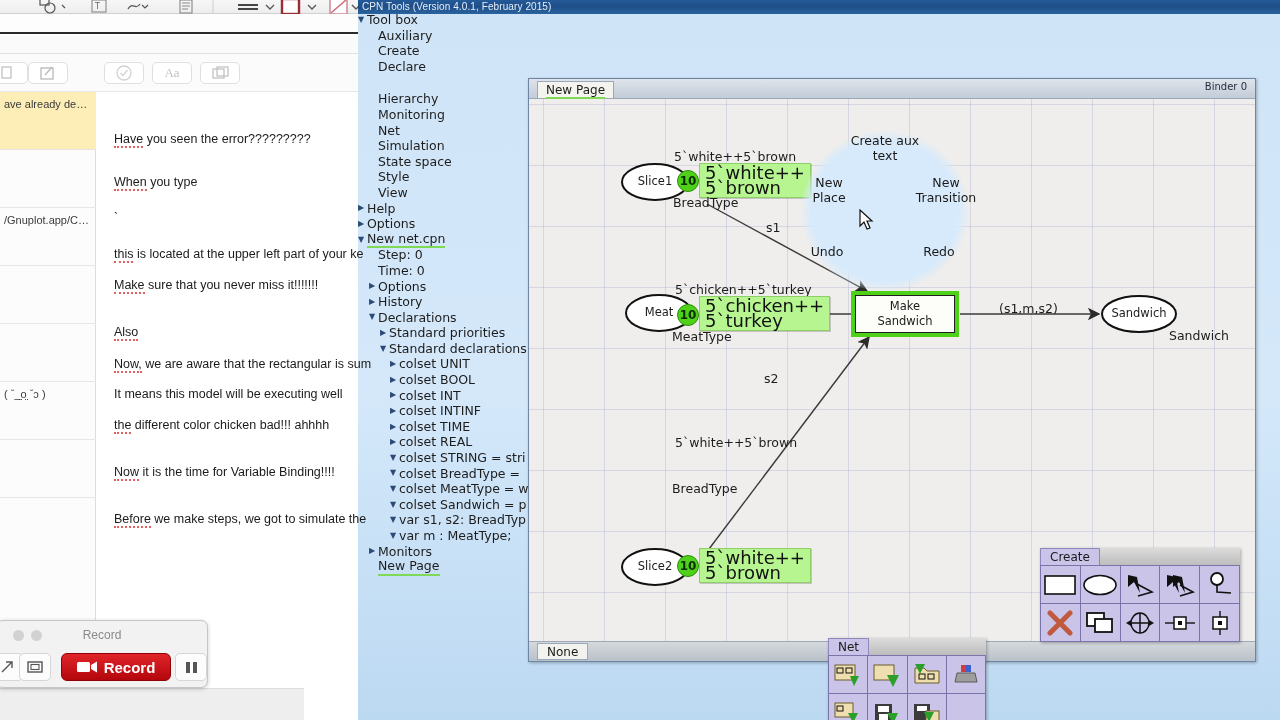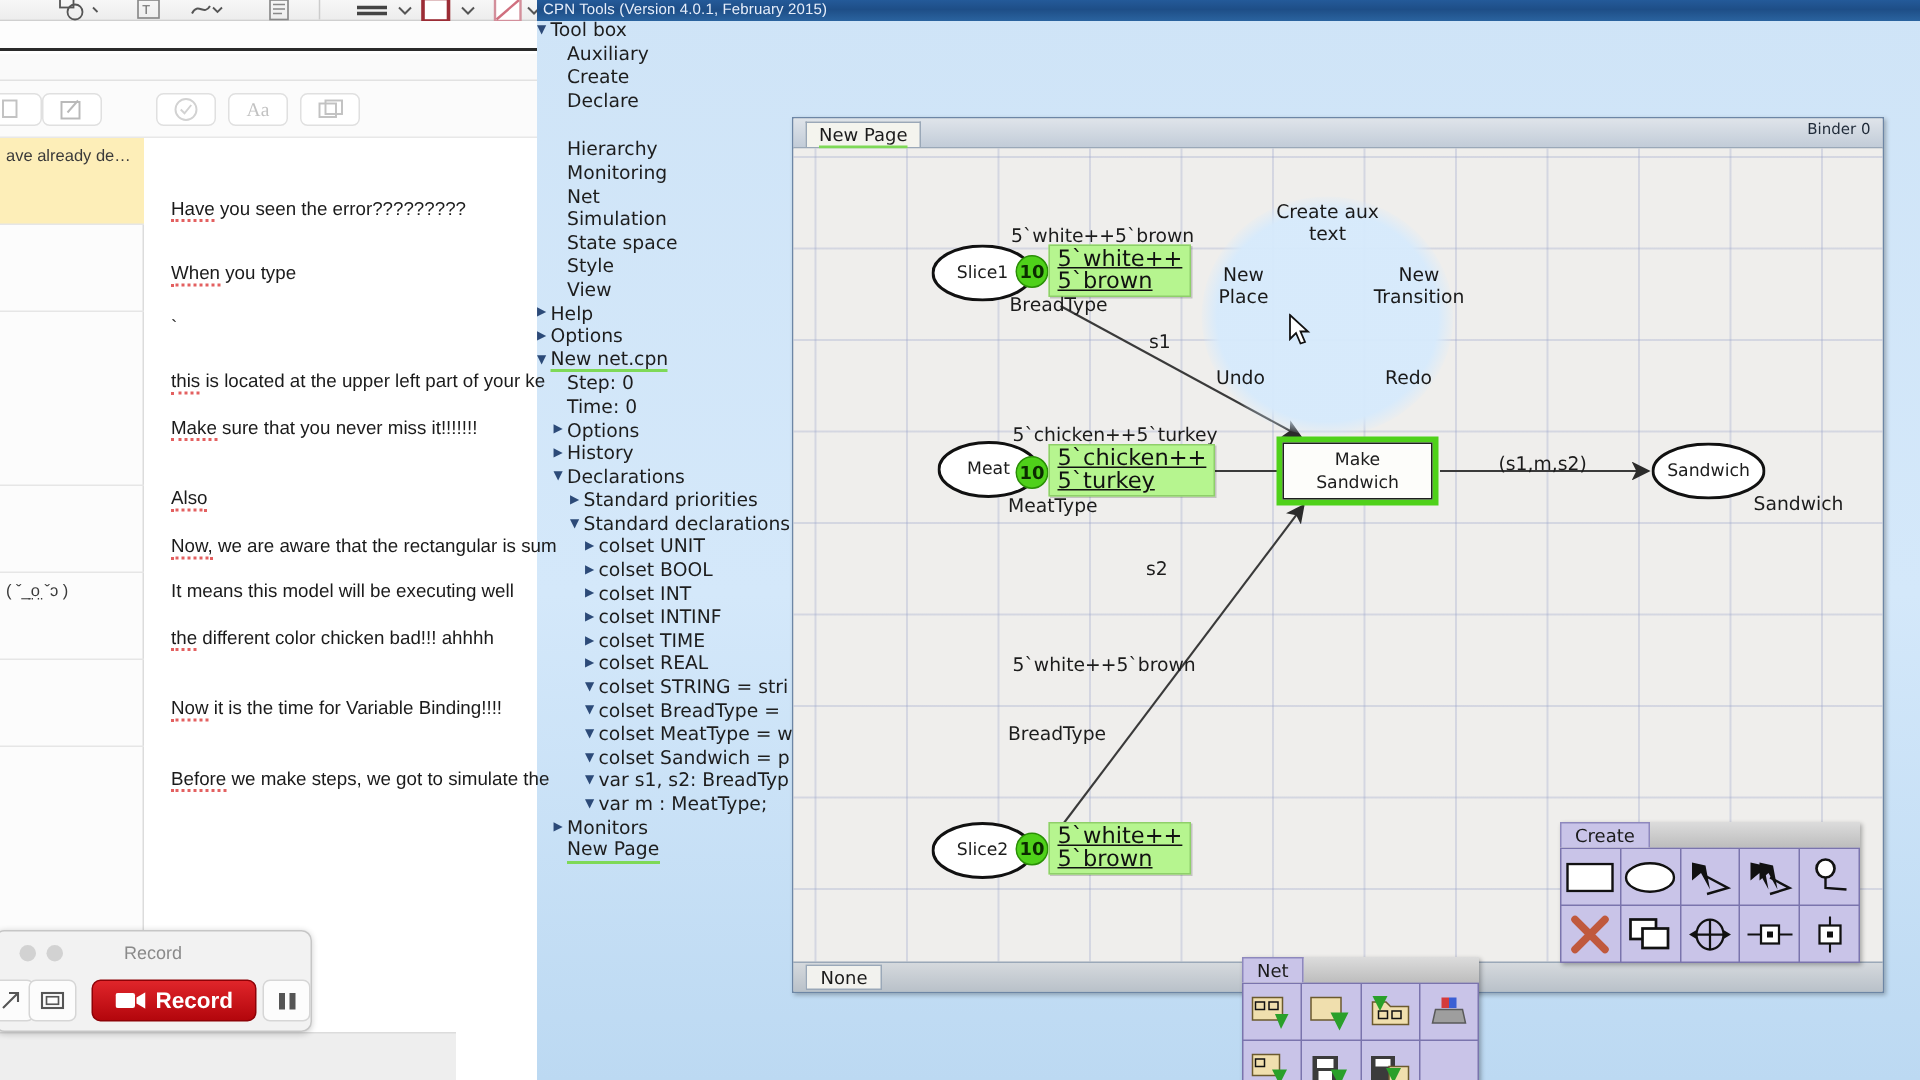--- a/index.html
+++ b/index.html
@@ -85,24 +85,23 @@
   
   .net-text { font-family: "DejaVu Sans", sans-serif; font-size: 12.5px; color: #1c1c1c; white-space: nowrap; }
   .place-name { font-family: "DejaVu Sans", sans-serif; font-size: 11.5px; color: #1c1c1c; }
   .marking-badge {
     position: absolute; background:#4fd11a; border:1px solid #2a8f06;
     border-radius: 50%; color:#0b2b00; font-weight: bold;
     font-family: "DejaVu Sans", sans-serif; font-size: 12px; text-align:center;
   }
   .marking-box {
     position: absolute; background:#b6f58f; border:1px solid #8fcf6a;
-    font-family: "DejaVu Sans", sans-serif; font-size: 15px; color:#111;
+    font-family: "DejaVu Sans", sans-serif; font-size: 18px; color:#111;
     line-height: 15px; padding: 1px 5px 2px 5px; white-space: pre;
     box-shadow: 1px 1px 0 rgba(0,0,0,.18);
-    text-decoration: underline;
   }
 
   
   #radial-menu {
     position: absolute; left: 800px; top: 110px; width: 168px; height: 160px;
     background: radial-gradient(ellipse at center, rgba(214,234,252,.95) 62%, rgba(214,234,252,0) 72%);
     border-radius: 50%;
   }
   #radial-menu .rm {
     position: absolute; font-family: "DejaVu Sans", sans-serif;
@@ -585,20 +584,21 @@
   <div class="tb-btn" style="left:200px;">
     <svg width="17" height="15">
         <rect x="1" y="3" width="11" height="9" fill="none" stroke="#c2c2c2" stroke-width="1.3"></rect>
         <rect x="5" y="1" width="11" height="9" fill="none" stroke="#c2c2c2" stroke-width="1.3"></rect>
       </svg>
   </div>
 
   <div id="sidebar-list">
       <div class="sb-item selected" style="top: 0px;"><span>ave already de…</span></div>
       <div class="sb-item" style="top: 58px;"><span></span></div>
+      <div class="sb-item" style="top: 116px;"><span>/Gnuplot.app/C…</span></div>
       <div class="sb-item" style="top: 174px;"><span></span></div>
       <div class="sb-item" style="top: 232px;"><span></span></div>
       <div class="sb-item" style="top: 290px;"><span>( ˇ_̤ο̤ ˇɔ )</span></div>
       <div class="sb-item" style="top: 348px;"><span></span></div>
     </div>
 
   <div id="doc-area">
       <div class="doc-line" style="top: 40px;"><span class="spell">Have</span><span> you seen the error?????????</span></div>
       <div class="doc-line" style="top: 83px;"><span class="spell">When</span><span> you type</span></div>
       <div class="doc-line" style="top: 119px;"><span>`</span></div>

